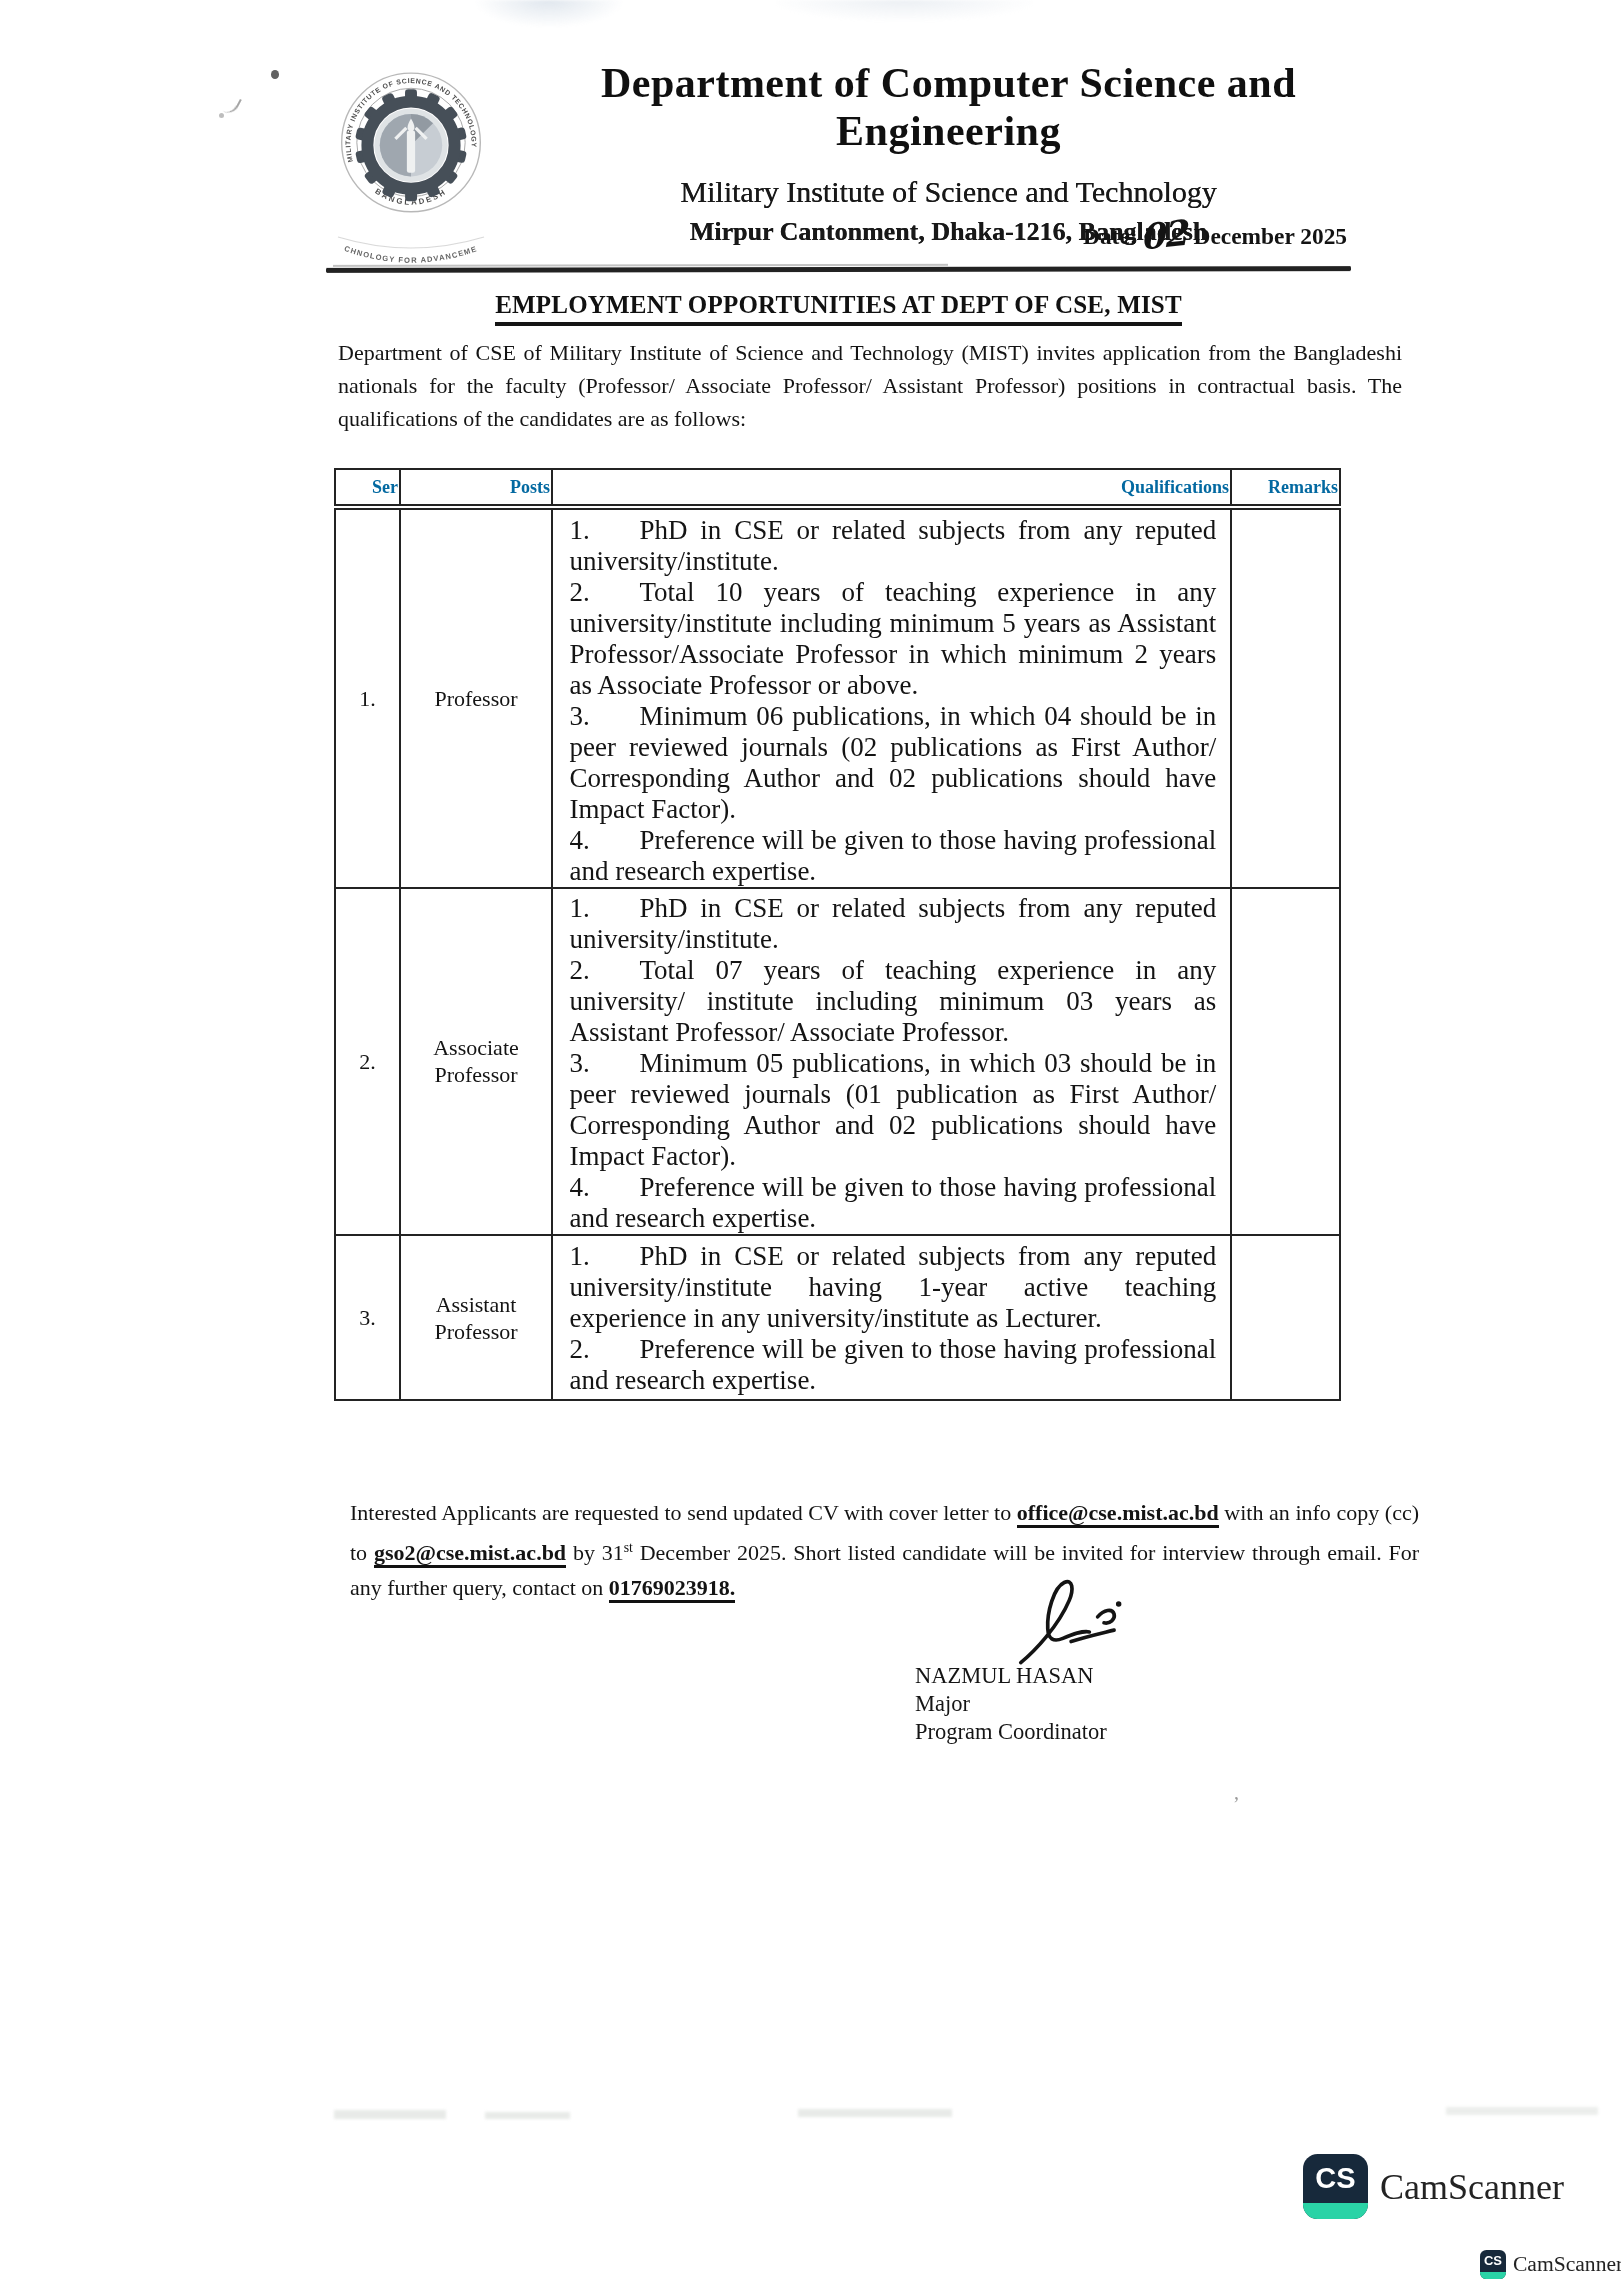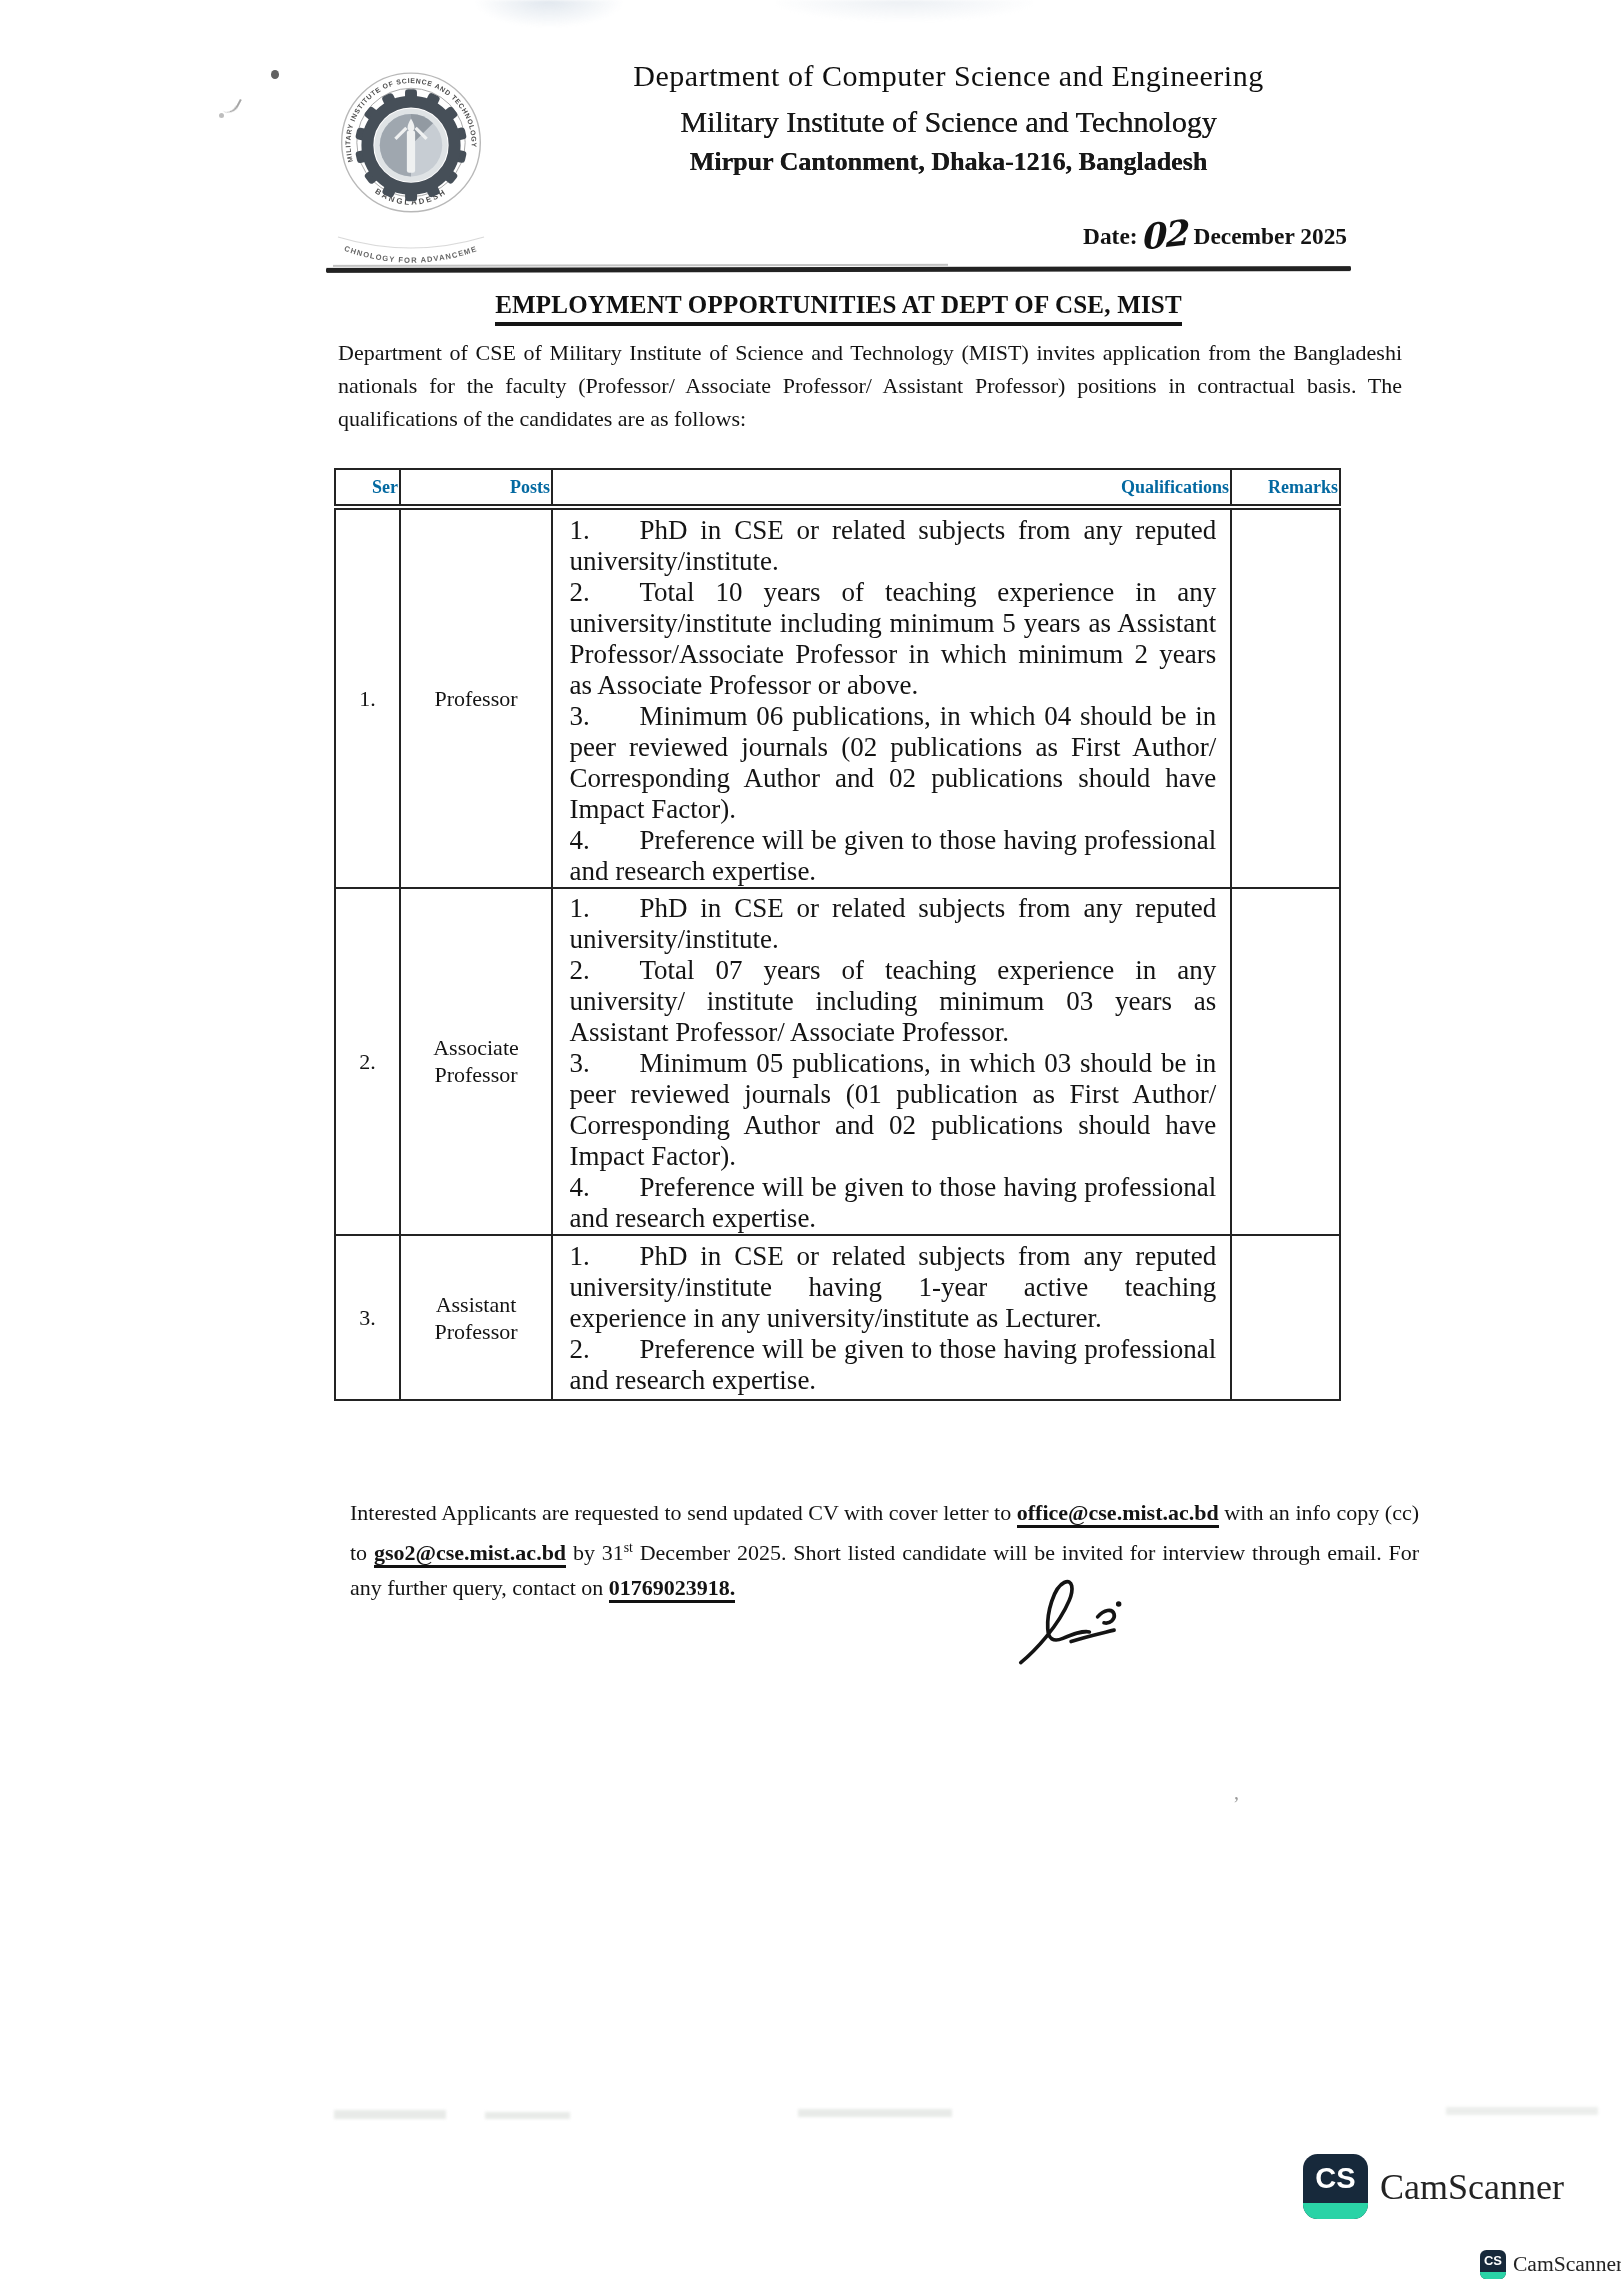--- a/index.html
+++ b/index.html
@@ -18,21 +18,21 @@
   .gb2{left:485px;top:2112px;width:85px;height:6.9px;}
   .gb3{left:798px;top:2109px;width:154px;height:8.3px;}
   .gb4{left:1446px;top:2107px;width:152px;height:8.3px;opacity:.25;}
   .apostrophe-mark{position:absolute;left:1233px;top:1793px;font-size:20px;color:#444;opacity:.55;}
 
   
   .seal{position:absolute;left:337px;top:69px;filter:blur(0.3px);opacity:.93;}
 
   
   .header-text{position:absolute;left:487px;top:59px;width:923px;text-align:center;}
-  .hdr-dept{font-size:30px;font-weight:400;letter-spacing:0.5px;margin:0 0 12px 0;color:#101010;}
+  .hdr-dept{font-size:42px;font-weight:700;letter-spacing:0.5px;margin:0 0 20px 0;color:#101010;}
   .hdr-inst{font-size:30px;font-weight:400;margin:0 0 8.3px 0;color:#181818;text-shadow:0.3px 0 0 #181818;}
   .hdr-addr{font-size:26px;font-weight:700;margin:0;color:#181818;text-shadow:0.2px 0 0 #181818;}
 
   .date-line{position:absolute;left:1083px;top:223px;font-size:23.4px;font-weight:700;white-space:nowrap;color:#131313;}
   .date-day{display:inline-block;font-family:"DejaVu Serif",serif;font-style:italic;font-weight:700;font-size:35px;line-height:18.4px;transform:rotate(-6deg) skewX(-6deg);margin:0 4.6px 0 5.5px;position:relative;top:2.8px;letter-spacing:-1.4px;}
 
   .header-rule{position:absolute;left:326px;top:267px;width:1025px;height:5px;background:#222;transform:rotate(-.1deg);filter:blur(0.3px);border-radius:1.4px;}
   .header-rule::before{content:"";position:absolute;left:7.3px;top:-3.2px;width:60%;height:1.8px;background:#9a9a9a;opacity:.6;}
 
   .notice-title{position:absolute;left:326px;top:291px;width:1025px;text-align:center;}
@@ -205,20 +205,25 @@
   <div class="apply">Interested Applicants are requested to send updated CV with cover letter to <span class="bu">office@cse.mist.ac.bd</span> with an info copy (cc) to <span class="bu">gso2@cse.mist.ac.bd</span> by 31<sup>st</sup> December 2025. Short listed candidate will be invited for interview through email. For any further query, contact on <span class="bu">01769023918.</span></div>
 
   <svg class="signature-svg" width="138" height="97" viewBox="0 0 300 212">
     <g stroke="#141414" stroke-width="8" fill="none" stroke-linecap="round">
       <path d="M 38,198 C 70,172 120,118 144,62 C 154,38 152,14 133,23 C 110,34 95,88 97,124 C 98,146 109,154 130,145 C 152,136 172,128 188,131"></path>
       <path d="M 148,152 C 182,141 214,134 242,127"></path>
       <path d="M 206,98 C 220,82 238,79 242,92 C 245,103 233,114 220,111"></path>
     </g>
     <circle cx="252" cy="70" r="6" fill="#141414"></circle>
   </svg>
+  <div class="sig-block">
+    <div>NAZMUL HASAN</div>
+    <div>Major</div>
+    <div>Program Coordinator</div>
+  </div>
 
   <div class="apostrophe-mark">’</div>
 
   <div class="ghost-bar gb1"></div>
   <div class="ghost-bar gb2"></div>
   <div class="ghost-bar gb3"></div>
   <div class="ghost-bar gb4"></div>
 
   <div class="wm wm-big">
     <div class="cs-icon">

